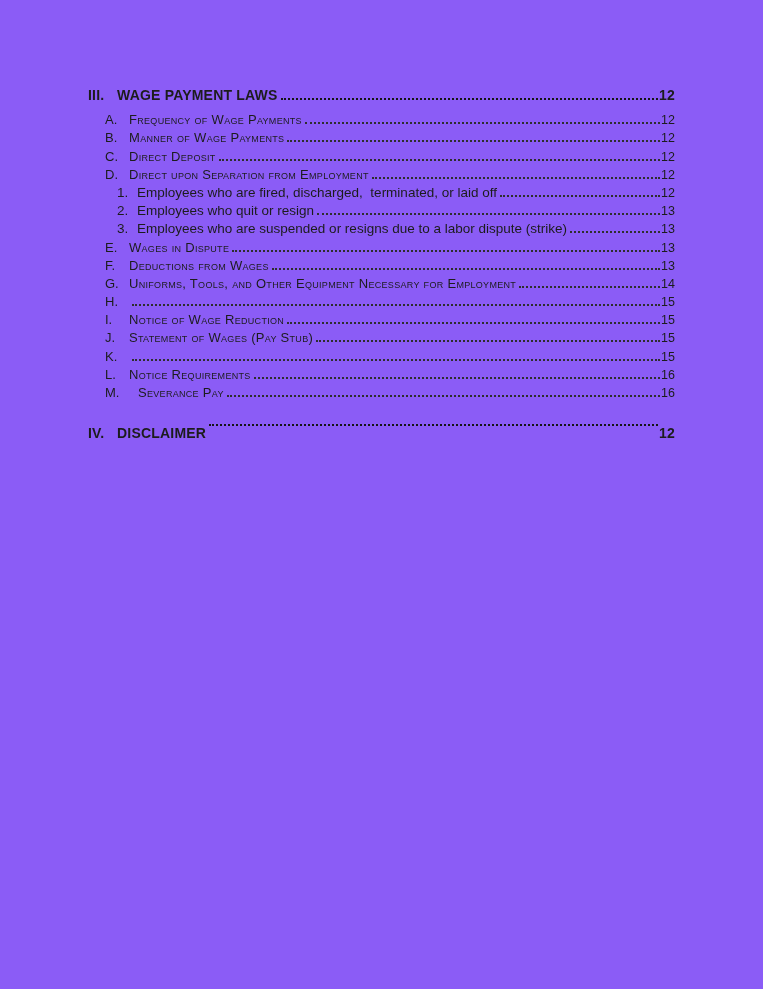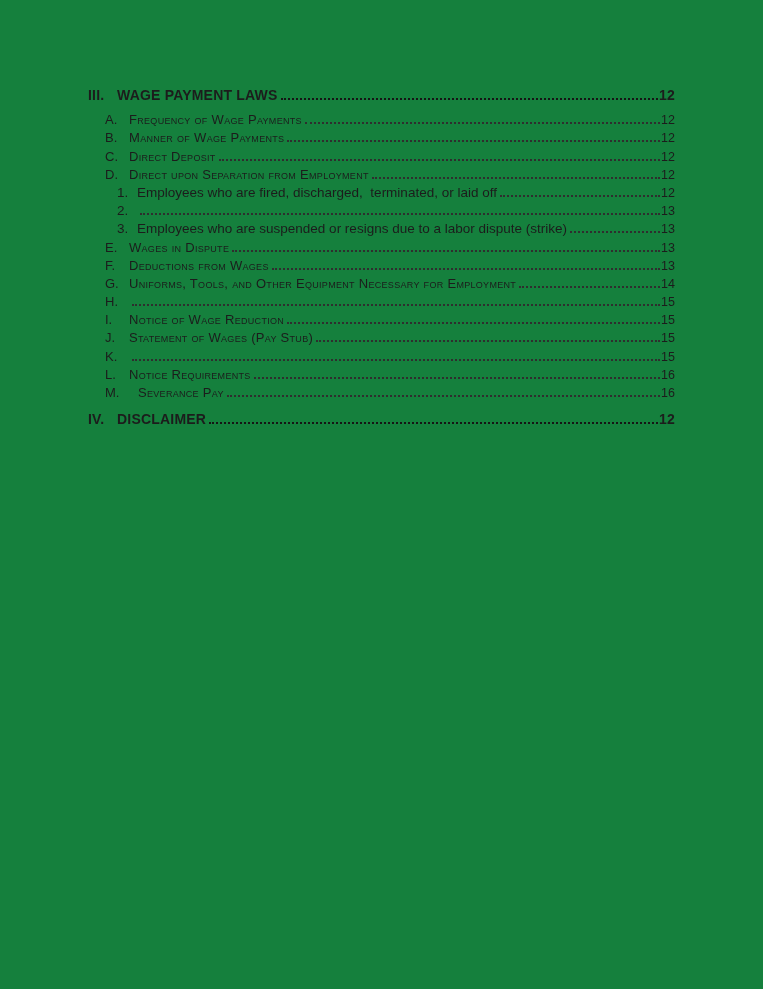--- a/index.html
+++ b/index.html
@@ -5,21 +5,21 @@
   * { margin: 0; padding: 0; box-sizing: border-box; }
   html, body {
     width: 763px; height: 989px;
     background: #ffffff;
     font-family: "Liberation Sans", "DejaVu Sans", sans-serif;
     color: #1c1c1c;
     overflow: hidden;
   }
   .page {
     width: 763px; height: 989px;
-    background: #15803d;
+    background: #8b5cf6;
     padding: 86px 88px 0 88px;
   }
   .row {
     display: flex;
     align-items: baseline;
     height: 18.2px;
     line-height: 18.2px;
     white-space: nowrap;
   }
   .label { flex: none; }
@@ -35,21 +35,21 @@
 
   
   .row.h1 {
     font-weight: bold;
     font-size: 14px;
     letter-spacing: 0.2px;
   }
   .row.h1 .label { width: 29px; }
   .row.h1 .leader { border-bottom: 2.5px dotted #151515; margin-bottom: 2.5px; }
   .row.h1.first { margin-bottom: 7px; }
-  .row.h1.last  { margin-top: 8px; }
+  .row.h1.last  { margin-top: 22px; align-items: flex-end; }
 
   
   .row.letter {
     padding-left: 17px;
     font-size: 13px;
   }
   .row.letter .label { width: 24px; font-variant: small-caps; }
   .row.letter .title { font-variant: small-caps; letter-spacing: 0.3px; text-align: center; }
   .row.letter .pagenum { font-size: 12.5px; }
 
@@ -106,20 +106,21 @@
 
   <div class="row num">
     <span class="label">1.</span>
     <span class="title">Employees who are fired, discharged,  terminated, or laid off</span>
     <span class="leader"></span>
     <span class="pagenum">12</span>
   </div>
 
   <div class="row num">
     <span class="label">2.</span>
+    <span class="title">Employees who quit or resign</span>
     <span class="leader"></span>
     <span class="pagenum">13</span>
   </div>
 
   <div class="row num">
     <span class="label">3.</span>
     <span class="title">Employees who are suspended or resigns due to a labor dispute (strike)</span>
     <span class="leader"></span>
     <span class="pagenum">13</span>
   </div>

